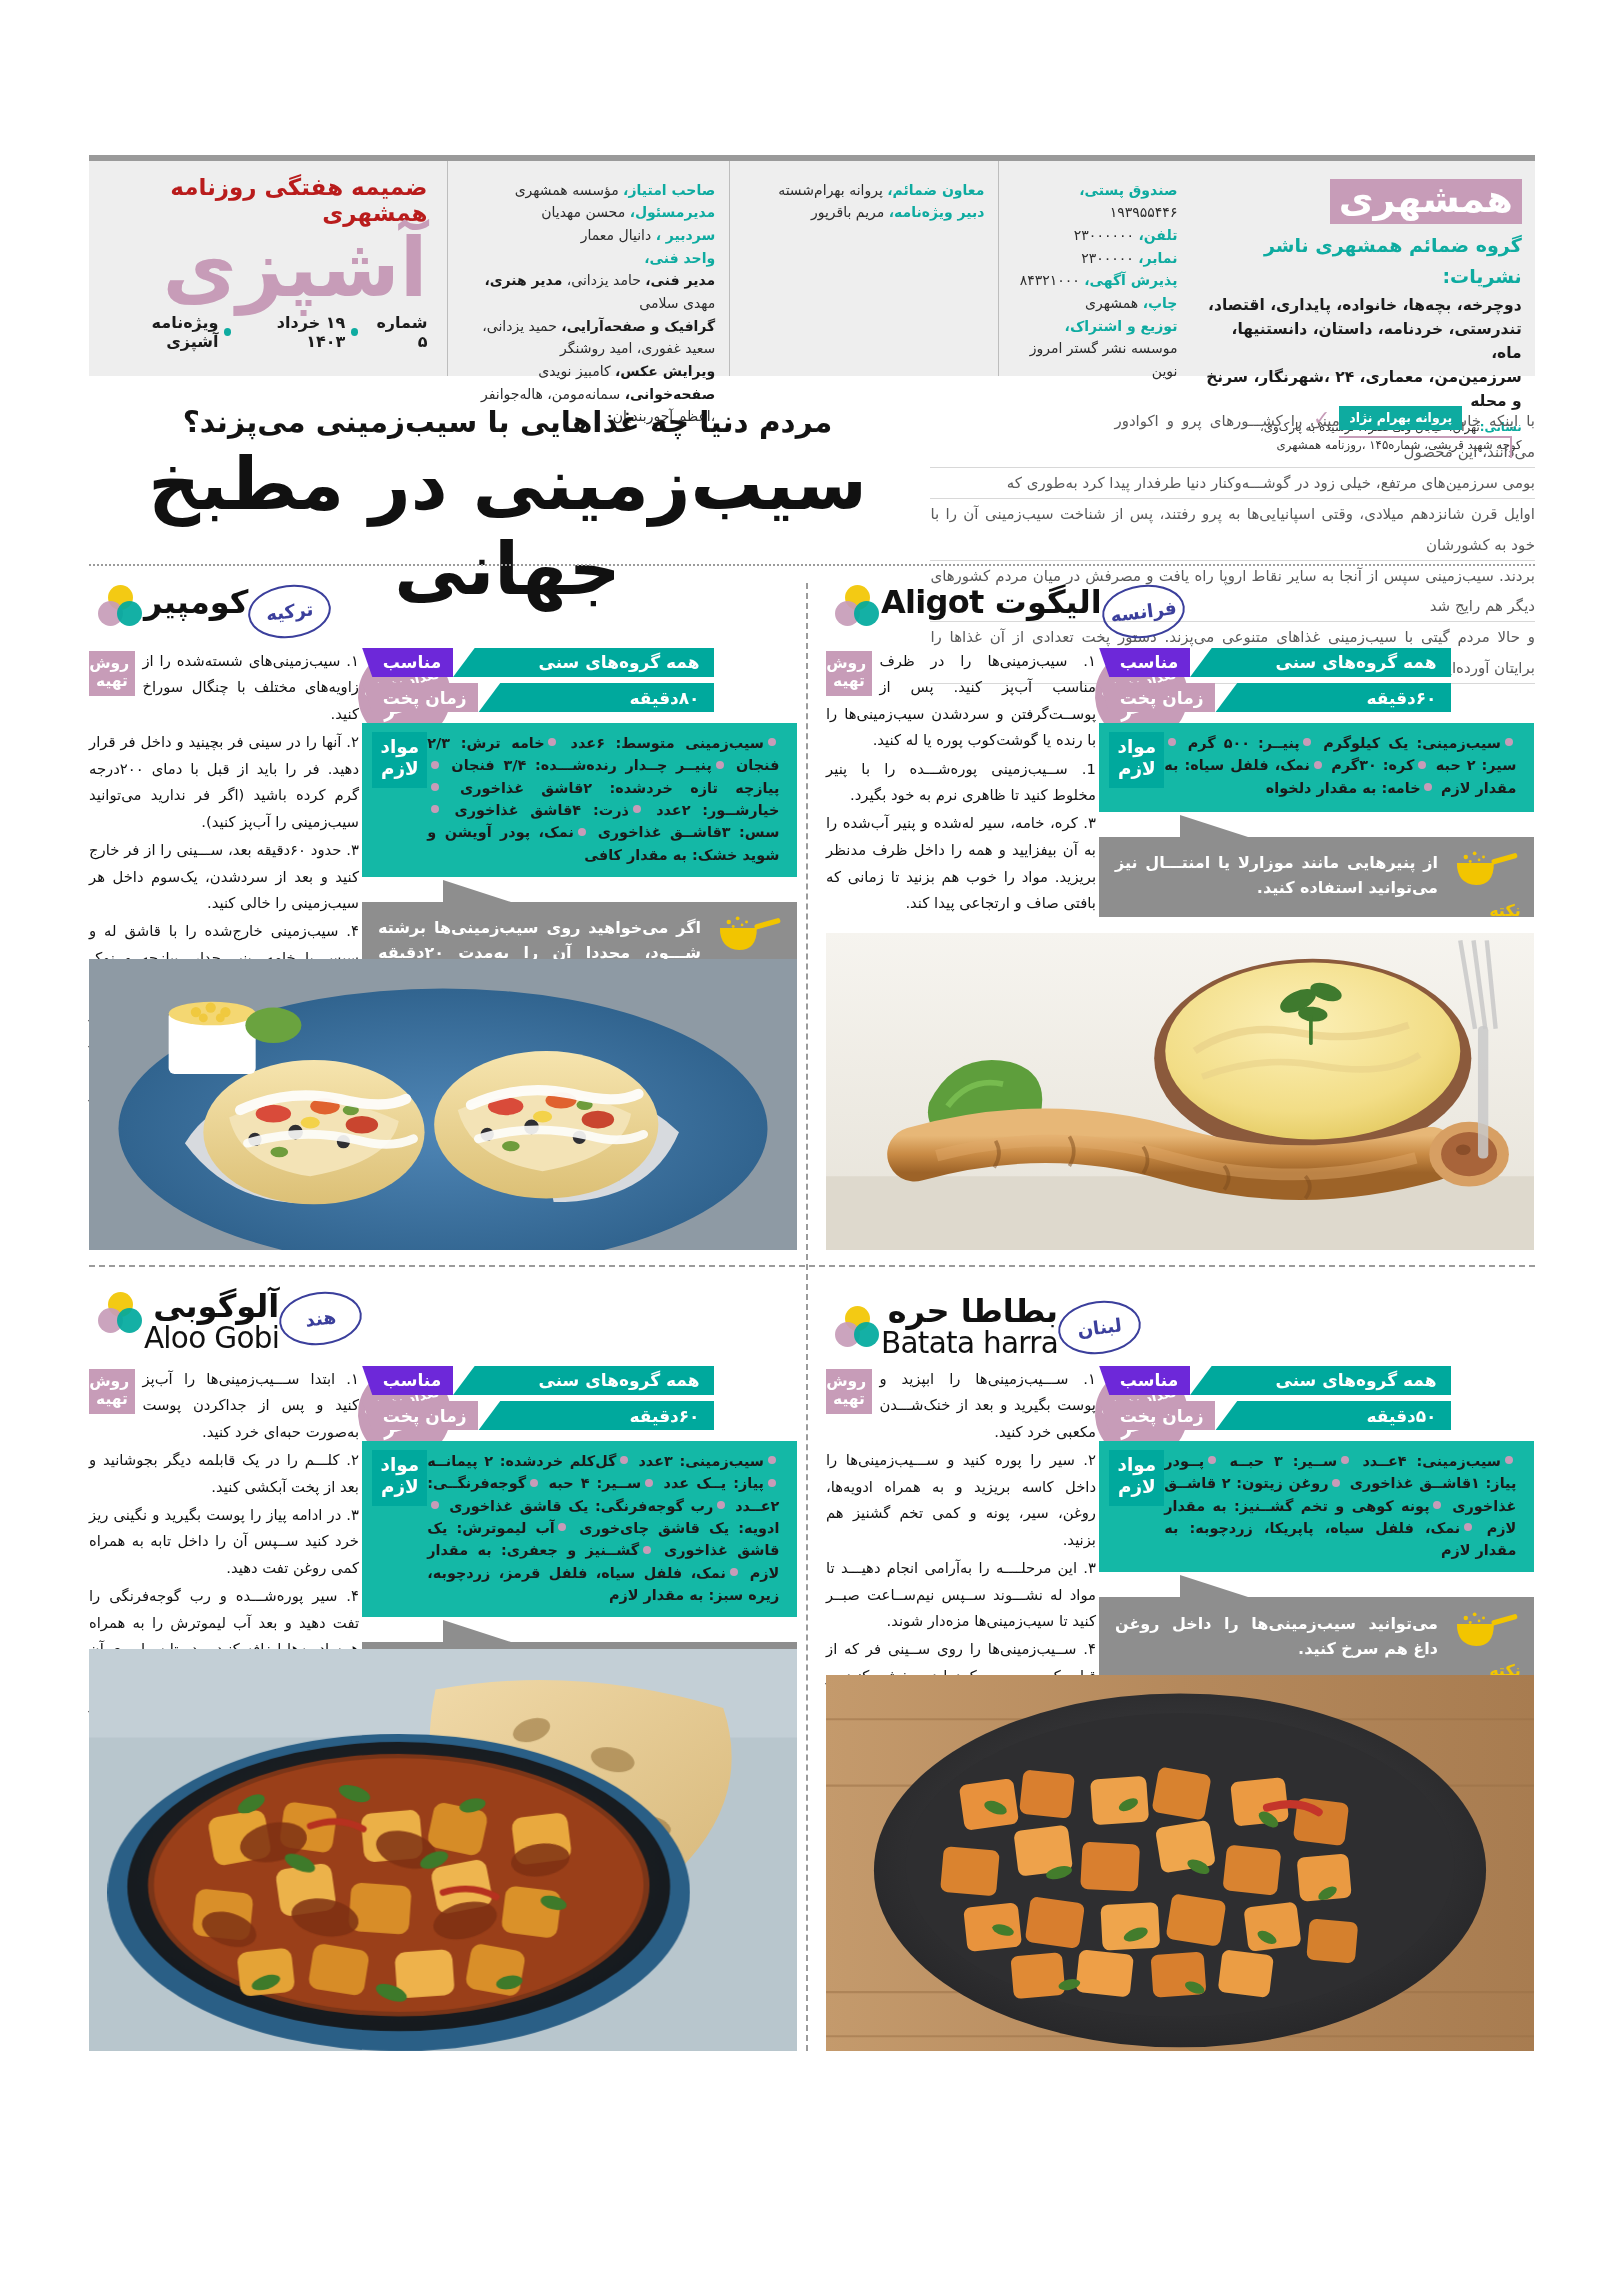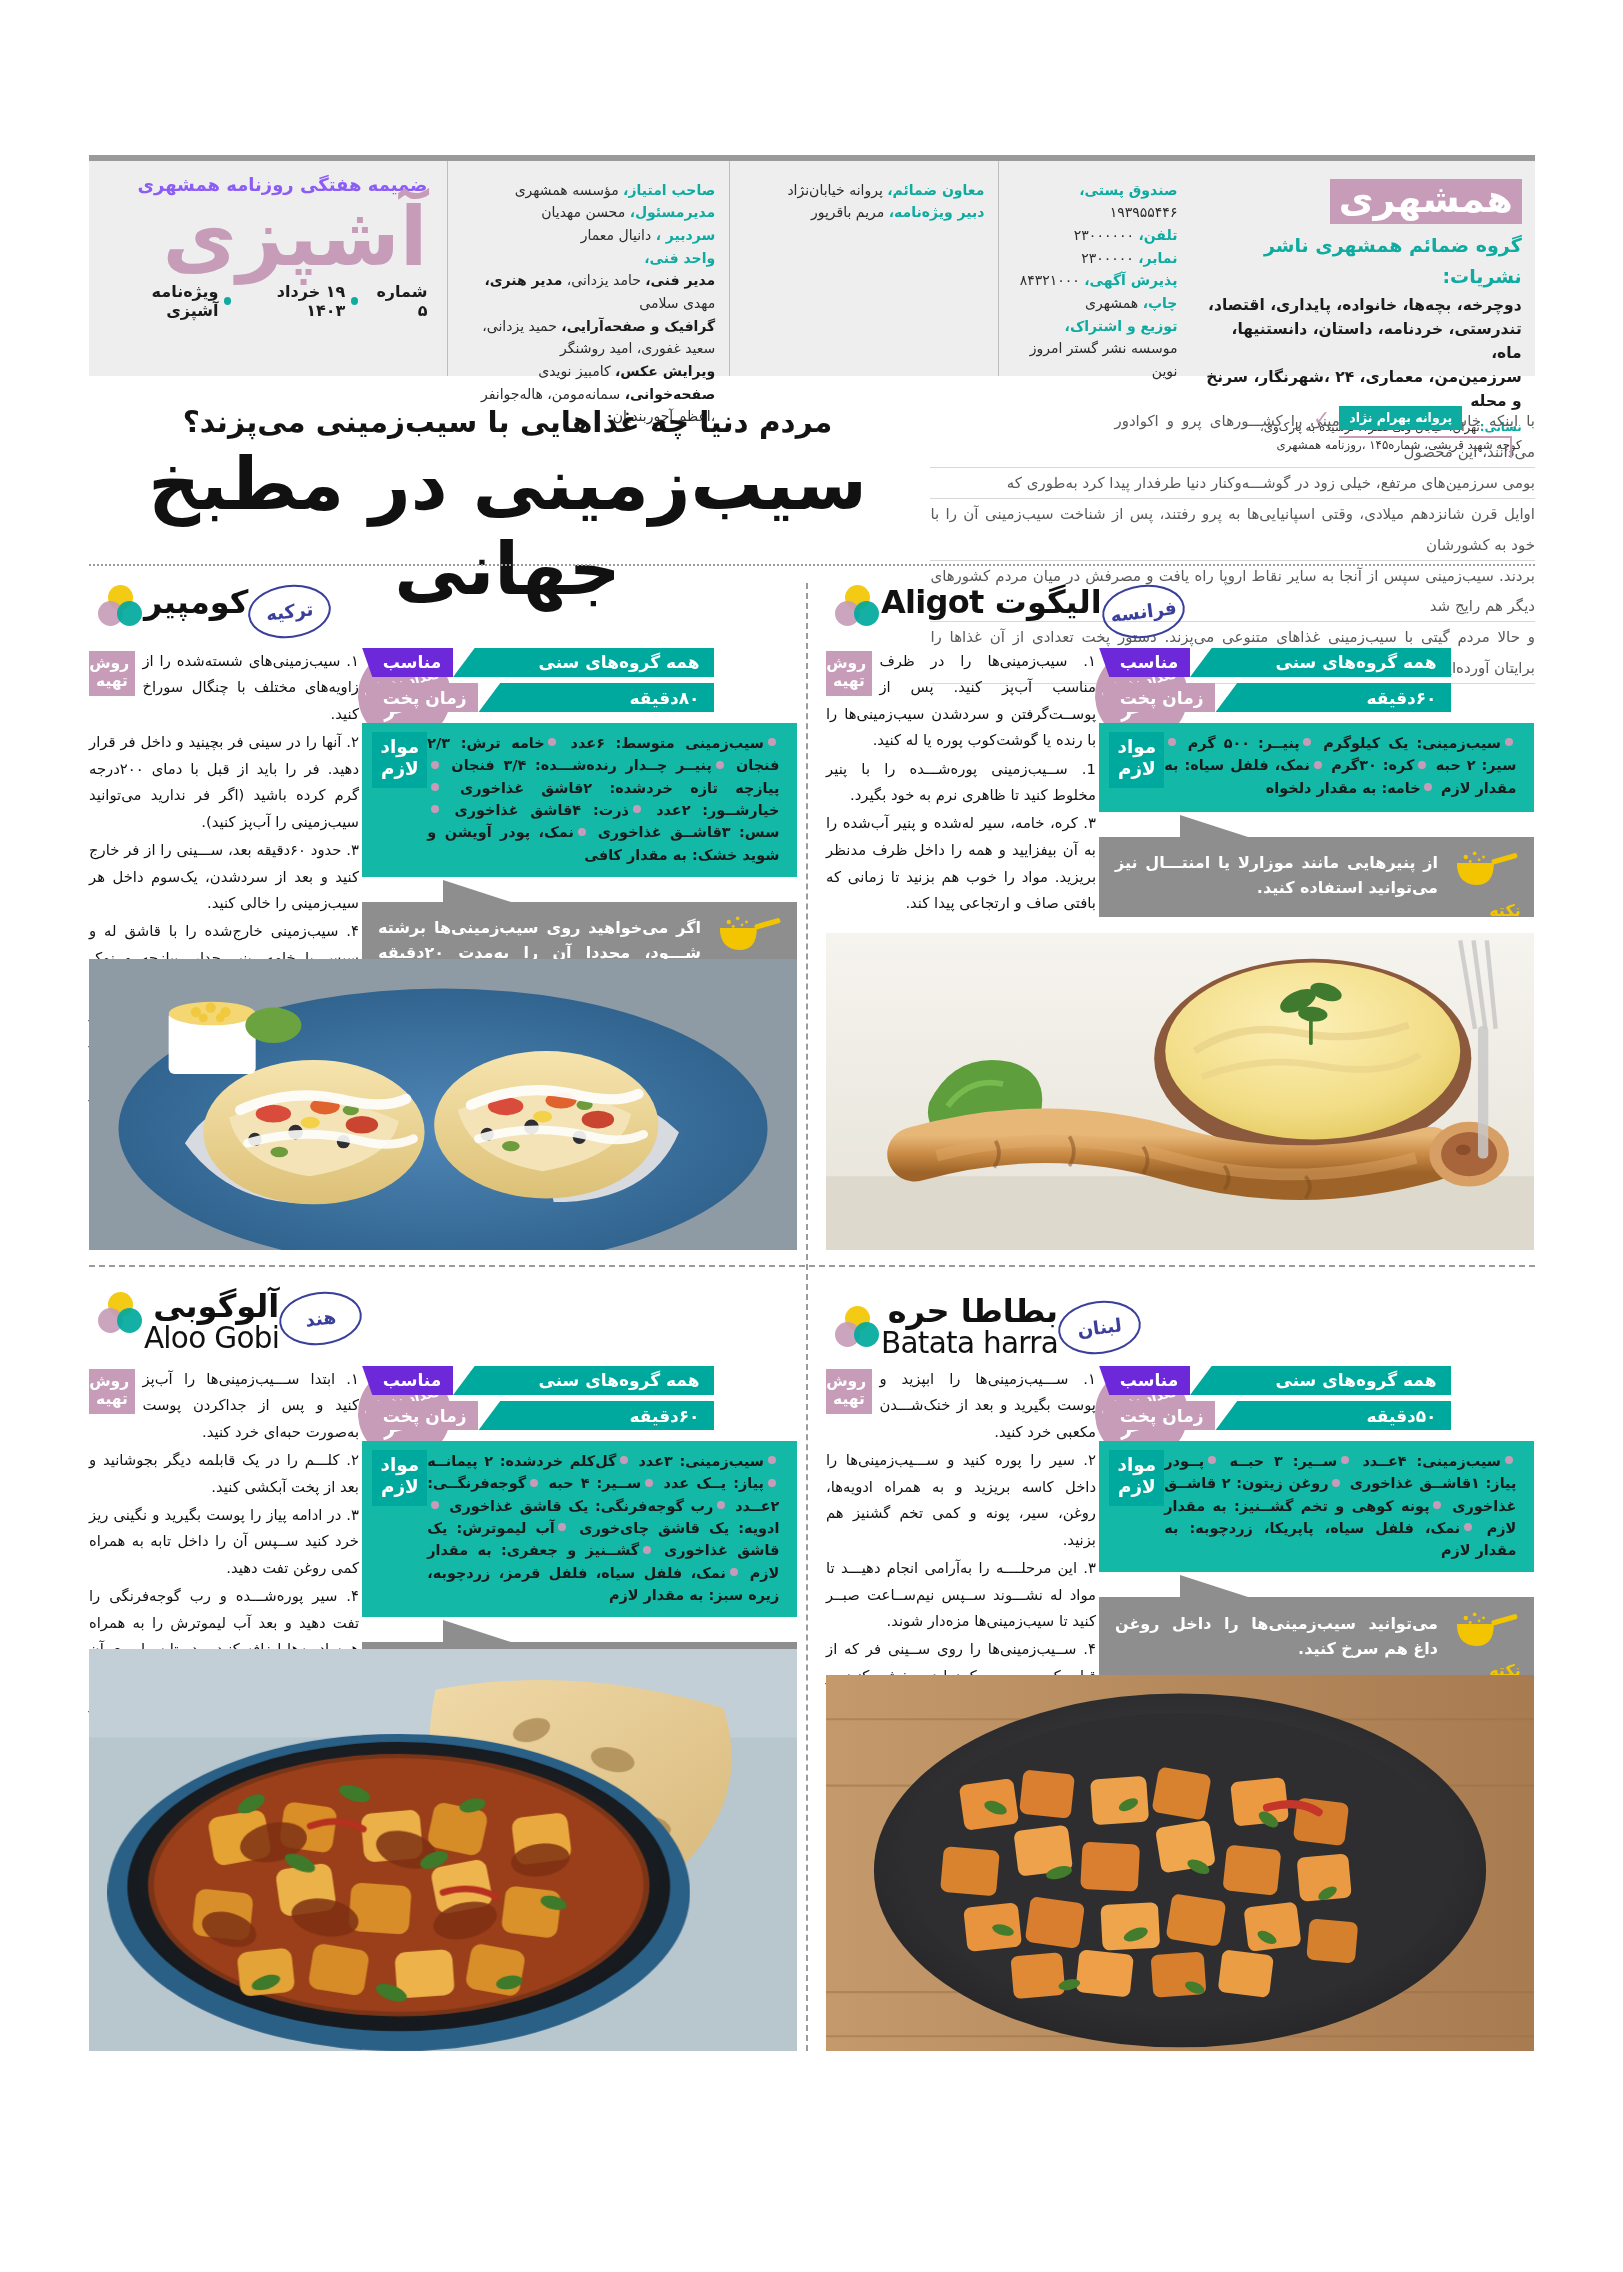--- a/index.html
+++ b/index.html
@@ -32,21 +32,21 @@
     flex-direction: row-reverse;
   }
   .mh-brand {
     width: 413px;
     padding: 13.3px 19px 7.4px 10.3px;
     display: flex; flex-direction: column;
     align-items: flex-start;
     justify-content: flex-start;
   }
   .mh-brand .sup-line {
-    font-size: 18px; font-weight: bold; color: #8b5cf6;
+    font-size: 23px; font-weight: bold; color: #b91c1c;
     letter-spacing: -0.4px;
     align-self: flex-start;
   }
   .logo-ashpazi {
     font-size: 81px;
     font-weight: bold;
     color: #c79cb8;
     line-height: 1.0;
     margin: 1.5px 0 0 0;
     letter-spacing: -3px;
@@ -310,21 +310,21 @@
       <span class="mh-line"><span class="blk">گرافیک و صفحه‌آرایی،</span>
         <span>حمید یزدانی، سعید غفوری، امید روشنگر</span></span>
       <span class="mh-line"><span class="blk">ویرایش عکس،</span>
         <span>کامبیز نویدی</span></span>
       <span class="mh-line"><span class="blk">صفحه‌خوانی،</span>
         <span>سمانه‌مومن، هاله‌جوانفر ،اعظم آجوربندیان</span></span>
     </div>
 
     <div class="mh-col c2">
       <span class="mh-line"><b>معاون ضمائم،</b>
-        <span>پروانه خیابان‌نژاد</span></span>
+        <span>پروانه بهرام‌شسته</span></span>
       <span class="mh-line"><b>دبیر ویژه‌نامه،</b>
         <span>مریم باقرپور</span></span>
     </div>
 
     <div class="mh-col c3">
       <span class="mh-line"><b>صندوق پستی،</b>
         <span>۱۹۳۹۵۵۴۴۶</span></span>
       <span class="mh-line"><b>تلفن،</b>
         <span>۲۳۰۰۰۰۰۰</span></span>
       <span class="mh-line"><b>نمابر،</b>

